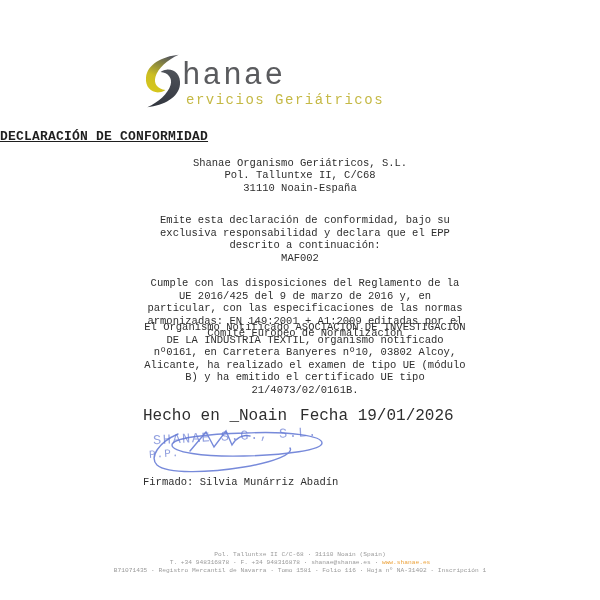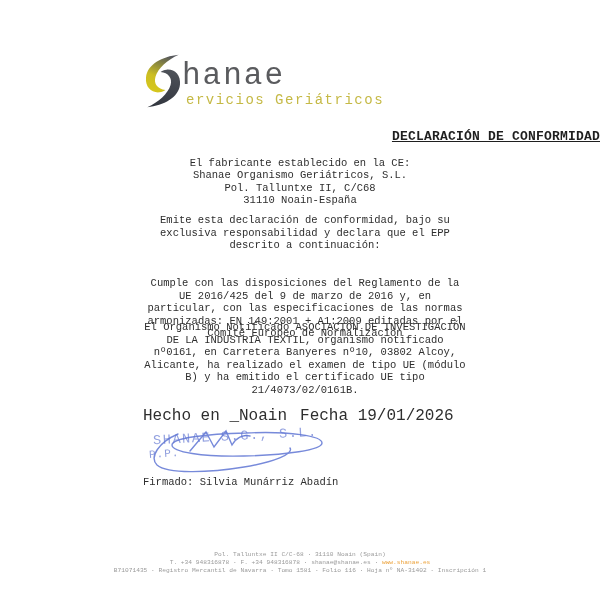--- a/index.html
+++ b/index.html
@@ -12,21 +12,21 @@
   .wordmark{
     position:absolute;left:182px;top:58px;font-size:31px;font-weight:400;
     color:#5a5b5e;letter-spacing:2px;
   }
   .tagline{
     position:absolute;left:186px;top:92px;font-size:14px;font-weight:400;
     color:#c5b945;letter-spacing:1.5px;
   }
   
   .title{
-    position:absolute;left:0;right:0;top:129px;margin:0;text-align:right;
+    position:absolute;left:0;right:0;top:129px;margin:0;text-align:left;
     font-size:13px;font-weight:bold;text-decoration:underline;color:#1f1f1f;
     letter-spacing:0.2px;
   }
   .mfr{
     position:absolute;left:0;right:0;top:157px;text-align:center;
     font-size:10.5px;line-height:12.4px;color:#2e2e2e;
   }
   .para{
     position:absolute;left:143px;width:324px;margin:0;font-size:10.5px;
     line-height:12.6px;color:#2e2e2e;text-align:center;
@@ -80,28 +80,28 @@
     </defs>
     <path d="M43 1 C24 3 7 12 5.5 27 C4.3 38 12 45 21 44 C23.6 43.7 26.2 42.7 27.8 41.3 C19 40.5 14 34.3 16.3 26.5 C19.2 16.7 30 6.8 43 1 Z" fill="url(#gTop)"></path>
     <path d="M7 61 C26 59 43 50 44.5 35 C45.7 24 38 17 29 18 C26.4 18.3 23.8 19.3 22.2 20.7 C31 21.5 36 27.7 33.7 35.5 C30.8 45.3 20 55.2 7 61 Z" fill="url(#gBot)"></path>
   </svg>
   <div class="wordmark">hanae</div>
   <div class="tagline">ervicios Geriátricos</div>
 
   <h1 class="title">DECLARACIÓN DE CONFORMIDAD</h1>
 
   <div class="mfr">
-    <div>El fabricante establecido en la CE:</div>
     <div>Shanae Organismo Geriátricos, S.L.</div>
     <div>Pol. Talluntxe II, C/C68</div>
     <div>31110 Noain-España</div>
   </div>
 
   <p class="para intro">Emite esta declaración de conformidad, bajo su exclusiva responsabilidad y declara que el EPP descrito a continuación:</p>
 
+  <div class="product">MAF002</div>
 
   <p class="para comp">Cumple con las disposiciones del Reglamento de la UE 2016/425 del 9 de marzo de 2016 y, en particular, con las especificaciones de las normas armonizadas: EN 149:2001 + A1:2009 editadas por el Comité Europeo de Normalización</p>
 
   <p class="para notif">El Organismo Notificado ASOCIACIÓN DE INVESTIGACIÓN DE LA INDUSTRIA TEXTIL, organismo notificado nº0161, en Carretera Banyeres nº10, 03802 Alcoy, Alicante, ha realizado el examen de tipo UE (módulo B) y ha emitido el certificado UE tipo 21/4073/02/0161B.</p>
 
   <div class="placedate">
     <span>Hecho en _Noain</span><span class="gap"></span><span>Fecha 19/01/2026</span>
   </div>
 
   <div class="stamp">

